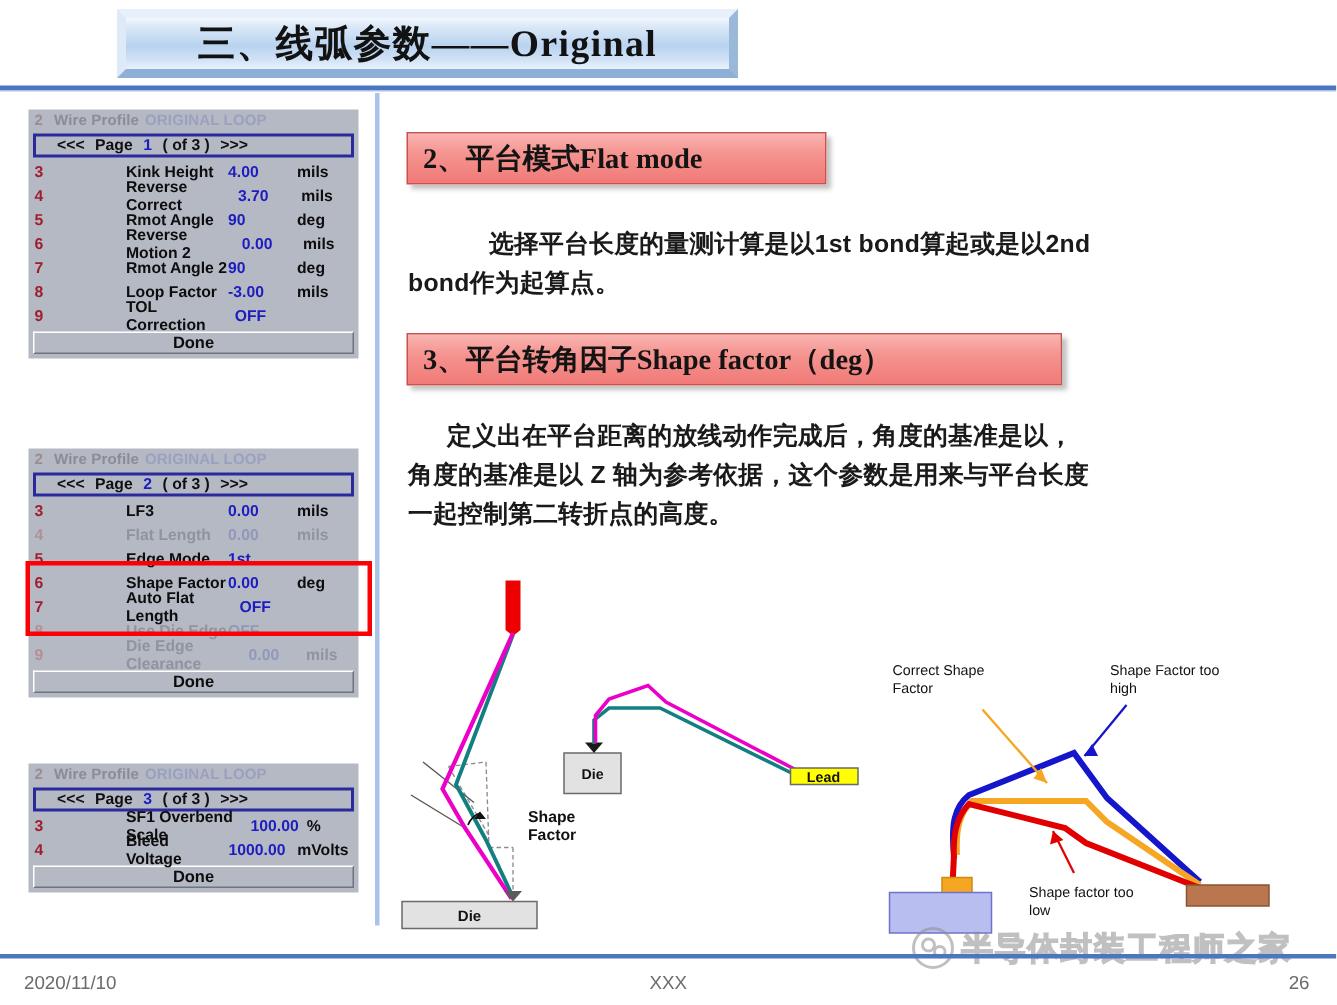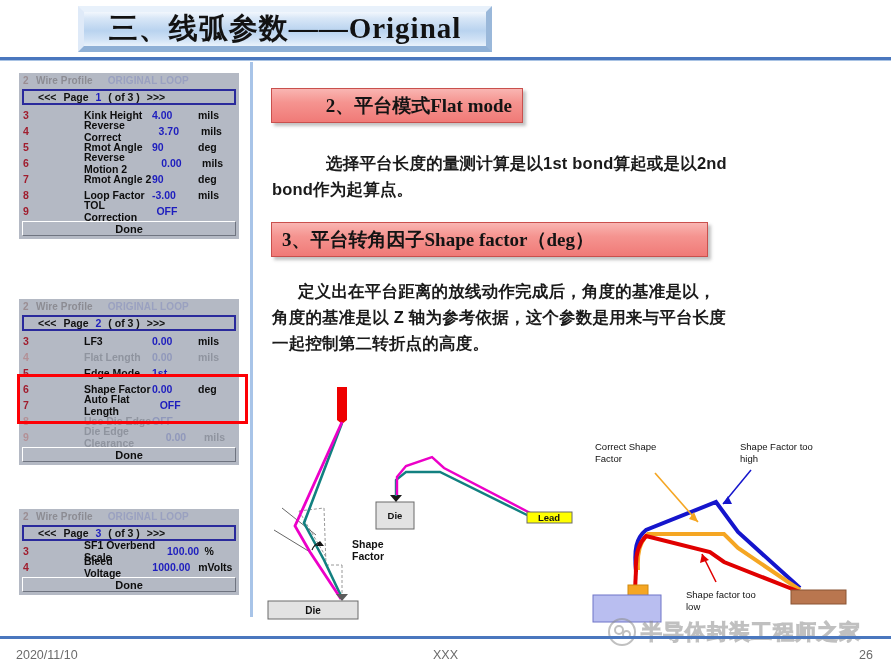--- a/index.html
+++ b/index.html
@@ -30,21 +30,21 @@
     border-right: 6px solid #9ab8da;
     border-bottom: 6px solid #8fb0d6;
     box-sizing: border-box;
   }
   #title-text {
     position: absolute;
     left: 0; right: 0; top: 50%;
     transform: translateY(-50%);
     text-align: center;
     font-family: "Liberation Serif", serif;
-    font-size: 29px;
+    font-size: 25px;
     font-weight: 700;
     color: #121212;
     letter-spacing: 1px;
     white-space: nowrap;
   }
   #title-underline {
     position: absolute;
     left: 0; top: 57px; width: 891px; height: 3px;
     background: #4a77be;
   }
@@ -68,21 +68,21 @@
     display: flex; align-items: center;
     height: 15px;
     padding: 0 4px;
     color: #8c8c93;
     font-weight: 700;
     font-size: 10px;
     letter-spacing: .1px;
   }
   .panel-head .ph-num { width: 13px; color: #9a8d92; }
   .panel-head .ph-label { flex: 0 0 auto; }
-  .panel-head .ph-value { margin-left: 15px; color: #9aa1c0; }
+  .panel-head .ph-value { margin-left: 4px; color: #9aa1c0; }
 
   .page-bar {
     margin: 1px 3px 2px 3px;
     height: 16px;
     border: 2px solid #2a2a9c;
     background: #b4b9c4;
     display: flex; align-items: center;
     justify-content: flex-start;
     box-sizing: border-box;
     padding-left: 14px;
@@ -149,21 +149,21 @@
     box-shadow: 3px 3px 3px rgba(120,120,120,.45);
     display: flex; align-items: center;
     padding: 0 10px;
     box-sizing: border-box;
     font-family: "Liberation Serif", serif;
     font-size: 19px;
     font-weight: 700;
     color: #141414;
     white-space: nowrap;
   }
-  #hdr2 { left: 271px; top: 88px; width: 252px; height: 35px; justify-content: flex-end; }
+  #hdr2 { left: 271px; top: 88px; width: 280px; height: 35px; }
   #hdr3 { left: 271px; top: 222px; width: 437px; height: 35px; }
 
   .body-para {
     position: absolute;
     font-size: 16.5px;
     font-weight: 700;
     color: #1a1a1a;
     line-height: 26px;
     letter-spacing: .2px;
   }

